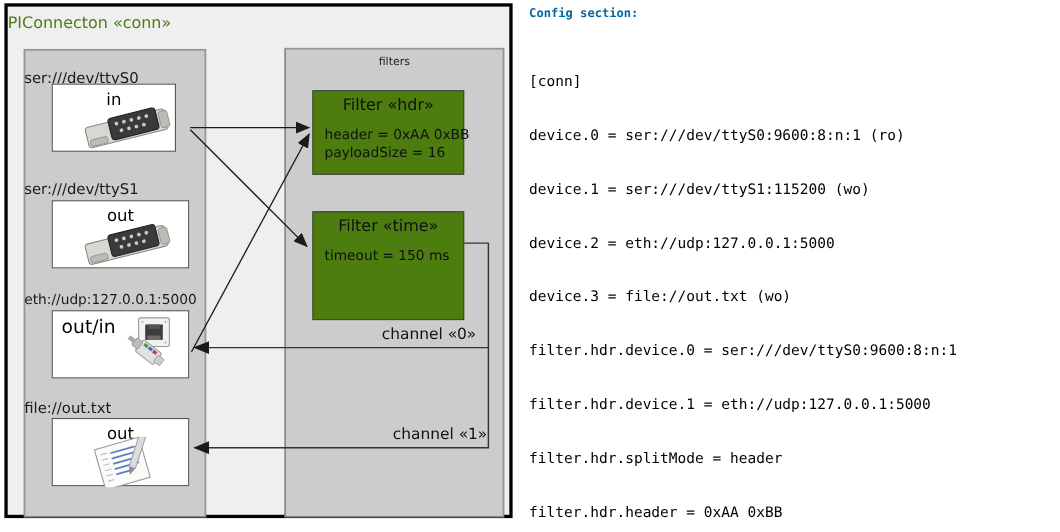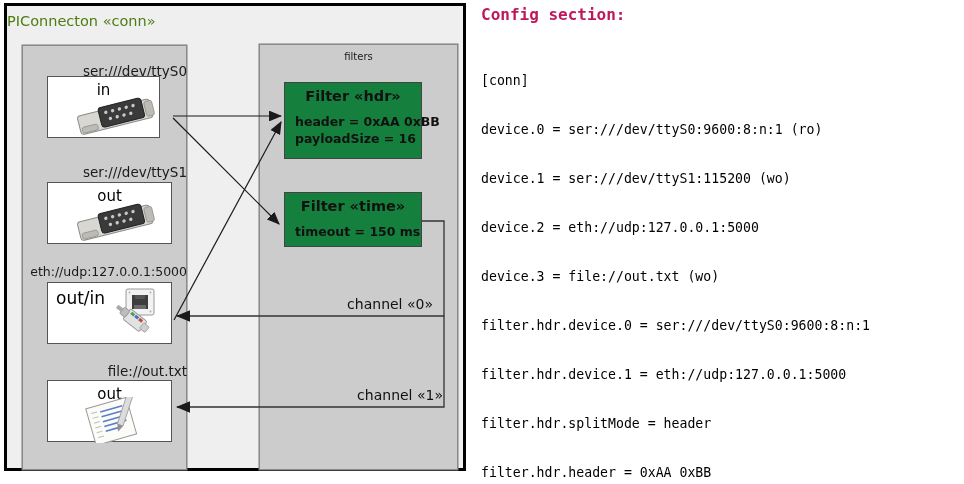--- a/index.html
+++ b/index.html
@@ -36,42 +36,41 @@
   }
   .group-title{
     position:absolute; left:0; top:6px; width:100%;
     text-align:center; font-size:10px; color:#1a1a1a;
   }
   #devices-group{ left:15px; top:39px; width:165px; height:425px; }
   #filters-group{ left:252px; top:38px; width:199px; height:426px; }
 
   
   .dev-label{
-    position:absolute; text-align:right; font-size:13.5px;
+    position:absolute; text-align:left; font-size:13.5px;
     color:#1a1a1a; white-space:nowrap;
   }
 
   
   .card{
     position:absolute;
     background:#ffffff;
     border:1.5px solid #555;
     box-sizing:border-box;
   }
   .card-title{
     position:absolute; left:0; top:4px; width:100%;
     text-align:center; font-size:15px; color:#000;
   }
   .card-title.left{ text-align:left; left:8px; width:auto; font-size:17px; top:5px;}
 
   
   .filter-card{
-    position:absolute; background:#15803d; border:1.5px solid #444;
-    box-sizing:border-box;
-    font-weight:bold;
+    position:absolute; background:#4d7c0f; border:1.5px solid #444;
+    box-sizing:border-box;
   }
   .filter-card .fc-title{
     position:absolute;left:0;top:5px;width:100%;
     text-align:center;font-size:14.5px;color:#111;
   }
   .filter-card .fc-attr{
     position:absolute;left:10px;font-size:12.5px;color:#111;white-space:nowrap;
   }
 
   .channel-label{
@@ -81,21 +80,21 @@
 
   .svg-layer{position:absolute;left:0;top:0;width:462px;height:468px;overflow:visible;pointer-events:none;}
 
   
   .config{
     position:absolute; left:481px; top:5px; width:480px; height:470px;
   }
   .config-head{
     font-family:"DejaVu Sans Mono","Liberation Mono",monospace;
     font-weight:bold;
-    font-size:16px; color:#be185d; margin:0 0 16px 0; white-space:pre;
+    font-size:11px; color:#0369a1; margin:0 0 16px 0; white-space:pre;
   }
   .config-body{
     font-family:"DejaVu Sans Mono","Liberation Mono",monospace;
     font-size:13.2px; line-height:16.35px; color:#000;
     white-space:pre; margin:0;
   }
   .config-line{white-space:pre;}
 
   
   .icon-wrap{position:absolute;}
@@ -224,21 +223,21 @@
         </svg>
       </span>
     </div>
 
     <div class="filter-card" style="left:277px;top:76px;width:138px;height:77px;">
       <div class="fc-title">Filter «hdr»</div>
       <div class="fc-attr" style="top:31px;">header = 0xAA 0xBB</div>
       <div class="fc-attr" style="top:48px;">payloadSize = 16</div>
     </div>
 
-    <div class="filter-card" style="left:277px;top:186px;width:138px;height:55px;">
+    <div class="filter-card" style="left:277px;top:186px;width:138px;height:99px;">
       <div class="fc-title">Filter «time»</div>
       <div class="fc-attr" style="top:31px;">timeout = 150 ms</div>
     </div>
 
     <div class="channel-label" style="left:240px;top:290px;width:186px;">channel «0»</div>
     <div class="channel-label" style="left:250px;top:381px;width:186px;">channel «1»</div>
 
     <svg class="svg-layer">
       <defs>
         <marker id="arr" markerWidth="11" markerHeight="9" refX="10" refY="4.5" orient="auto">

